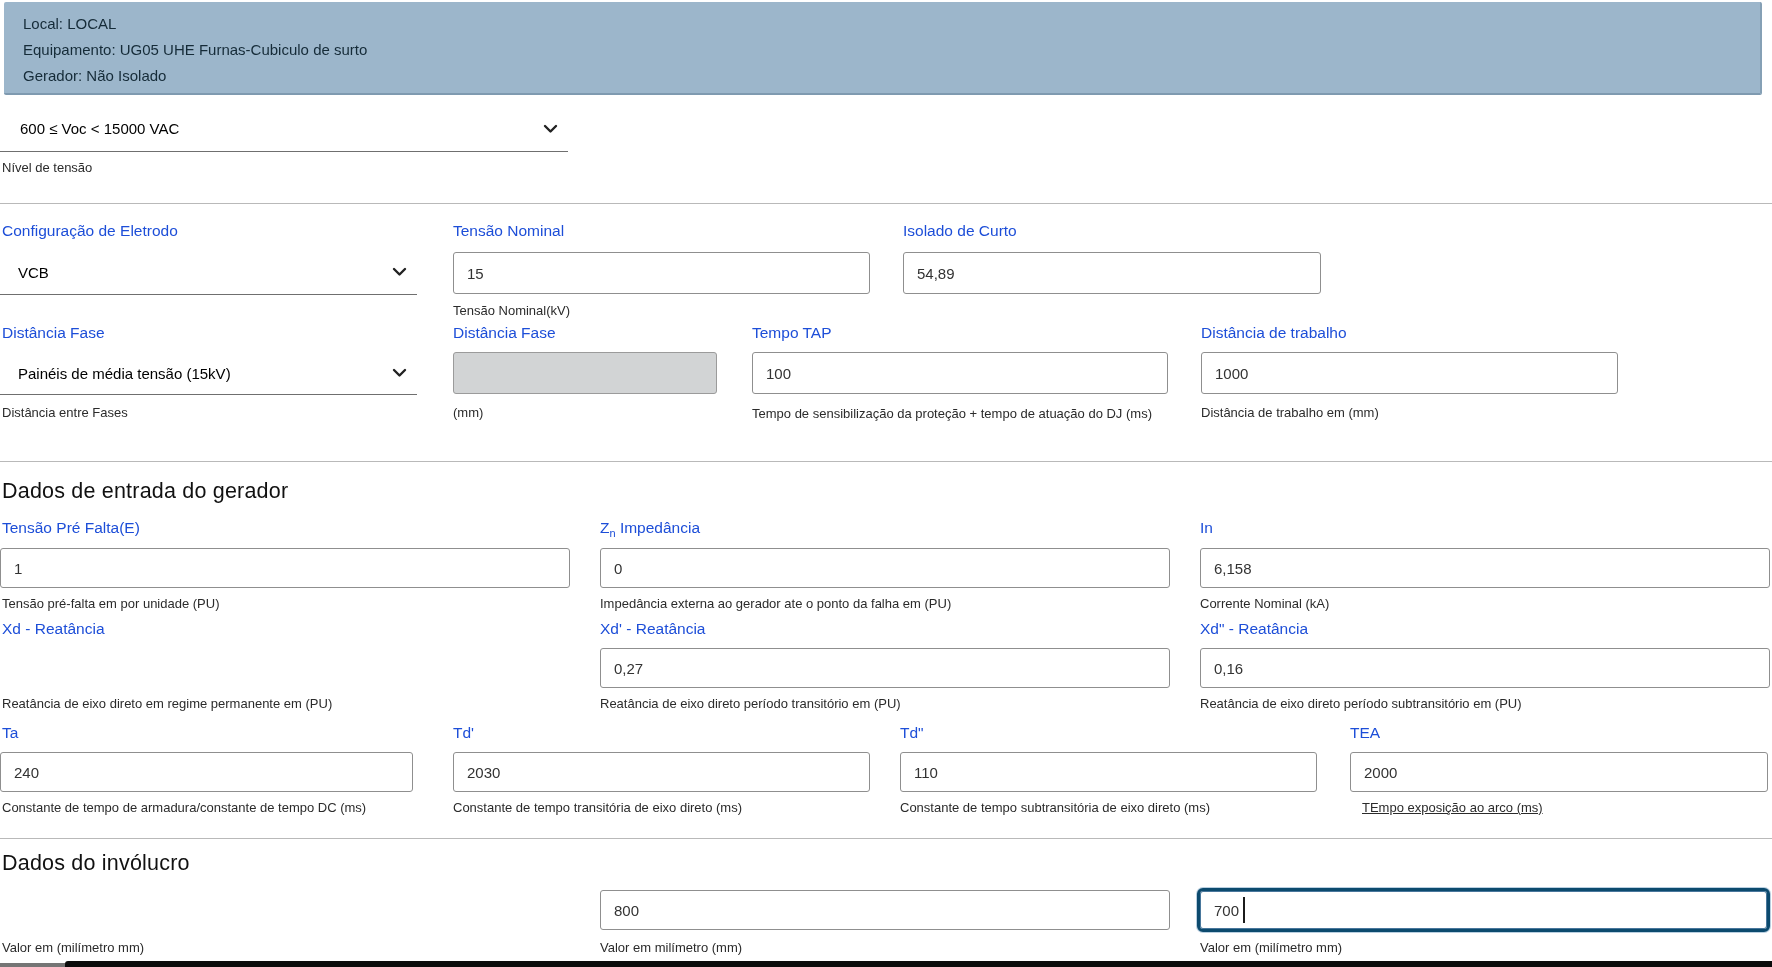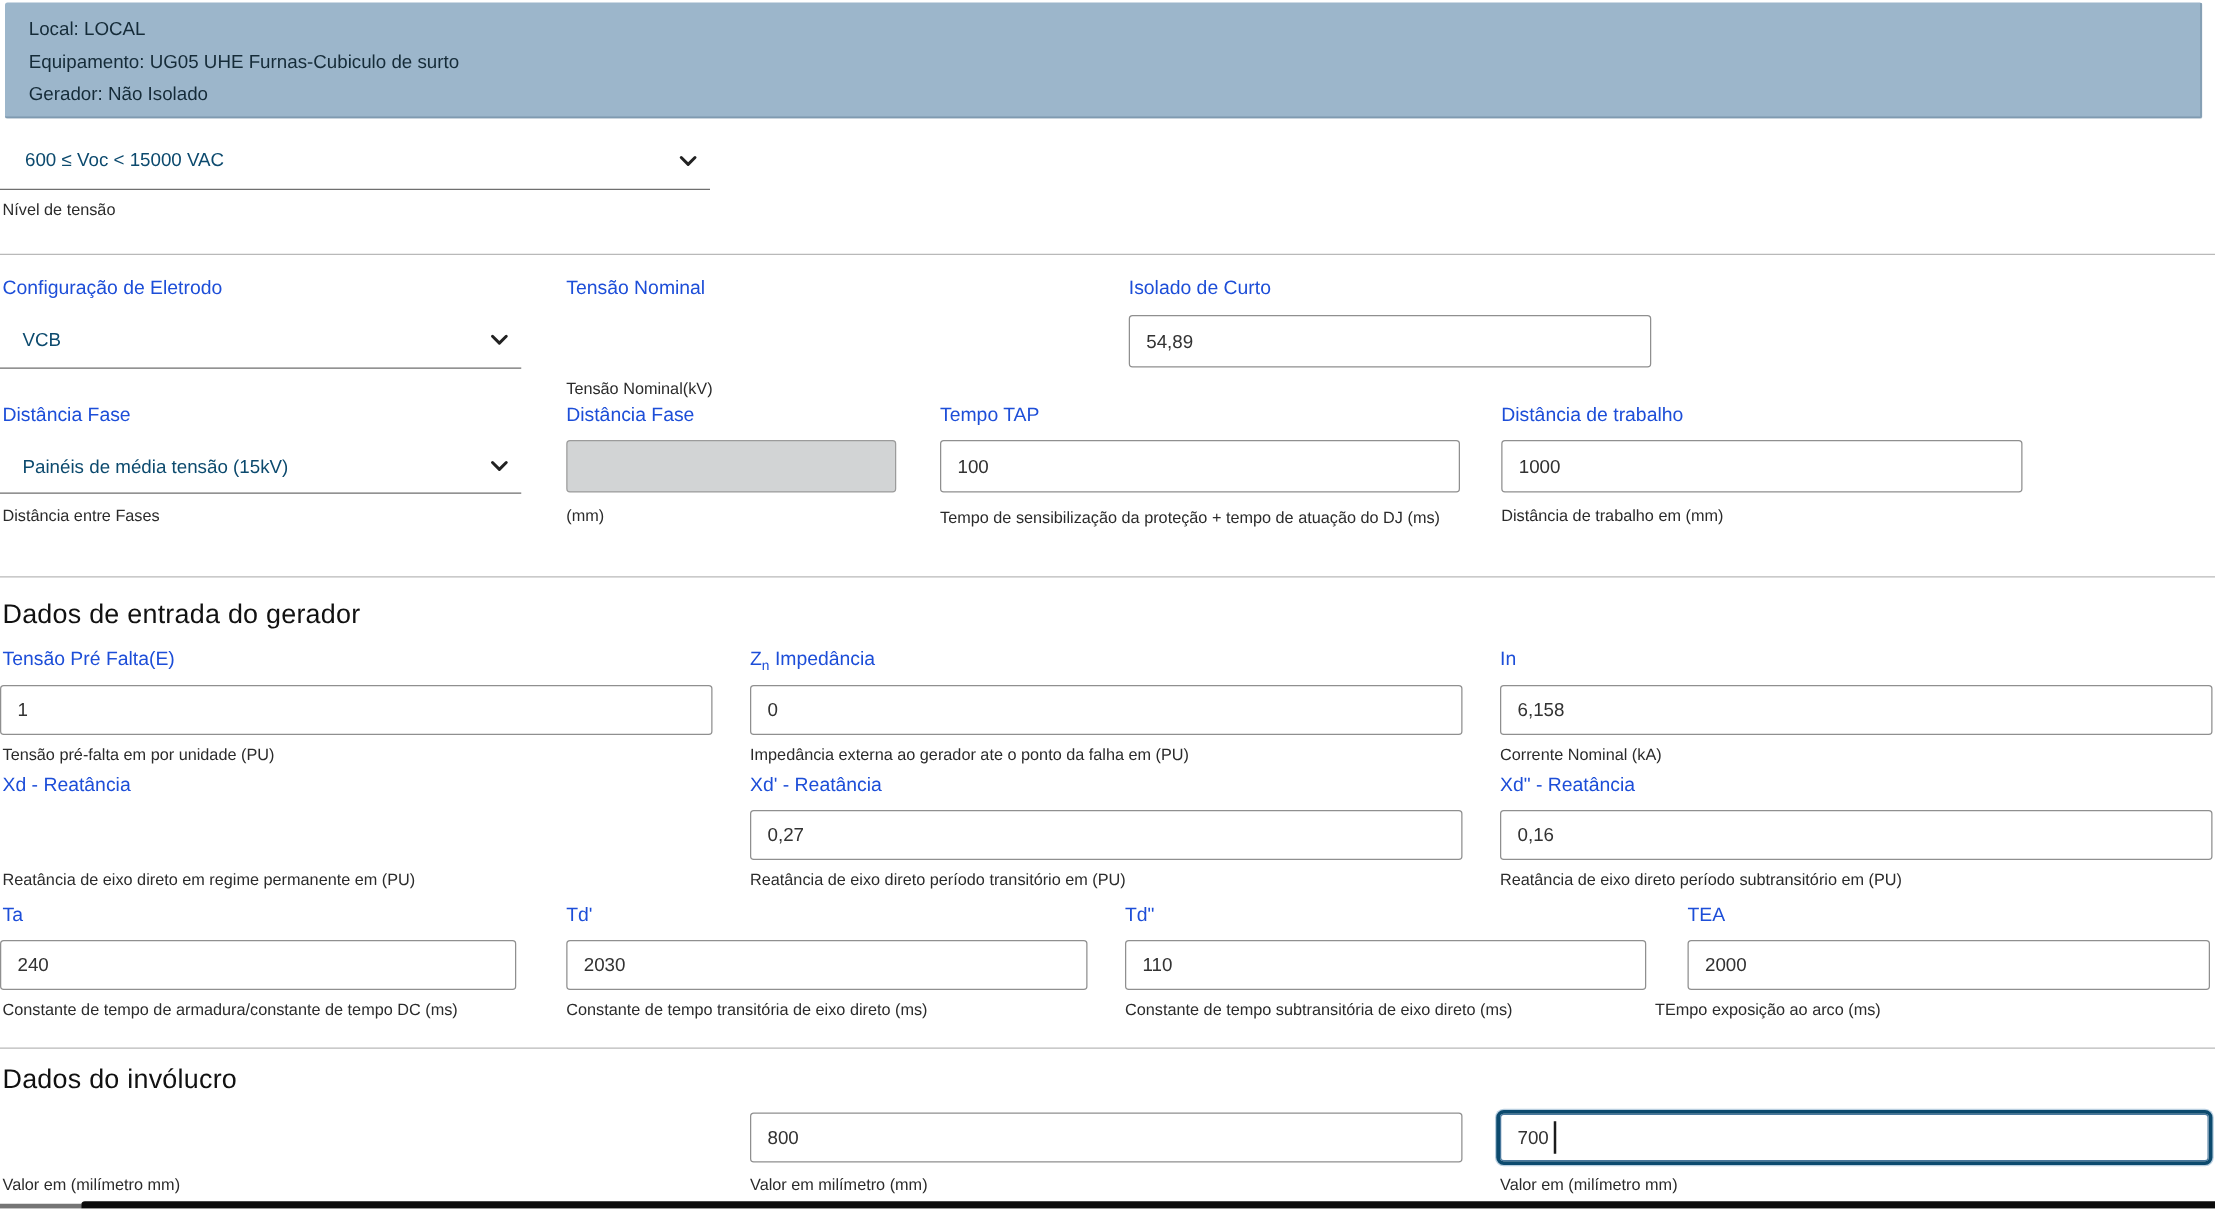--- a/index.html
+++ b/index.html
@@ -18,21 +18,21 @@
   
   .lbl { position:absolute; font-size:15.5px; color:#1d4ed8; white-space:nowrap; }
   .helper { position:absolute; font-size:13px; color:#2b2b2b; white-space:nowrap; }
   .helper.wrap { white-space:normal; line-height:24px; }
   .hr { position:absolute; left:0; width:1772px; height:0; border-top:1px solid #b9b9b9; }
 
   .select {
     position:absolute; border-bottom:1px solid #6f6f6f; background:#fff;
     display:flex; align-items:center; cursor:pointer;
   }
-  .select .sel-text { font-size:15px; color:#0c4a6e; padding-left:18px; flex:1 1 auto; white-space:nowrap; }
+  .select .sel-text { font-size:15px; color:#000000; padding-left:18px; flex:1 1 auto; white-space:nowrap; }
   .select .chev { flex:0 0 auto; margin-right:10px; display:flex; align-items:center; }
 
   input.box {
     position:absolute; border:1px solid #8f8f8f; border-radius:3px; background:#fff;
     font-family:"Liberation Sans","DejaVu Sans",sans-serif; font-size:15px; color:#333;
     padding-left:13px; outline:none;
   }
   input.box:disabled, input.box.disabled { background:#d2d4d5; border-color:#9b9b9b; }
   input.box.focused {
     border:3px solid #0c4a6e; border-radius:6px;
@@ -74,20 +74,21 @@
   <div class="select" style="left:0; top:250px; width:417px; height:45px;">
     <span class="sel-text">VCB</span>
     <span class="chev">
       <svg width="15" height="10" viewBox="0 0 15 10">
           <path d="M2 2 L7.5 7.5 L13 2" stroke="#222" stroke-width="2.4" fill="none" stroke-linecap="round" stroke-linejoin="round"></path>
         </svg>
     </span>
   </div>
 
   <div class="lbl" style="left:453px; top:222px;">Tensão Nominal</div>
+  <input class="box" style="left: 453px; top: 252px; width: 417px; height: 42px;" readonly="" value="15">
   <div class="helper" style="left:453px; top:303px;">Tensão Nominal(kV)</div>
 
   <div class="lbl" style="left:903px; top:222px;">Isolado de Curto</div>
   <input class="box" style="left: 903px; top: 252px; width: 418px; height: 42px;" readonly="" value="54,89">
 
   <div class="lbl" style="left:2px; top:324px;">Distância Fase</div>
   <div class="select" style="left:0; top:352px; width:417px; height:43px;">
     <span class="sel-text">Painéis de média tensão (15kV)</span>
     <span class="chev">
       <svg width="15" height="10" viewBox="0 0 15 10">
@@ -143,21 +144,21 @@
   <div class="lbl" style="left:453px; top:724px;">Td'</div>
   <input class="box" style="left: 453px; top: 752px; width: 417px; height: 40px;" readonly="" value="2030">
   <div class="helper" style="left:453px; top:800px;">Constante de tempo transitória de eixo direto (ms)</div>
 
   <div class="lbl" style="left:900px; top:724px;">Td"</div>
   <input class="box" style="left: 900px; top: 752px; width: 417px; height: 40px;" readonly="" value="110">
   <div class="helper" style="left:900px; top:800px;">Constante de tempo subtransitória de eixo direto (ms)</div>
 
   <div class="lbl" style="left:1350px; top:724px;">TEA</div>
   <input class="box" style="left: 1350px; top: 752px; width: 418px; height: 40px;" readonly="" value="2000">
-  <div class="helper" style="left:1324px; top:800px;">TEmpo exposição ao arco (ms)</div>
+  <div class="helper" style="left:1362px; top:800px;text-decoration:underline;">TEmpo exposição ao arco (ms)</div>
 
   <div class="hr" style="top:838px;"></div>
 
   <div class="section-title" style="left:2px; top:851px;">Dados do invólucro</div>
 
   <div class="helper" style="left:2px; top:940px;">Valor em (milímetro mm)</div>
 
   <input class="box" style="left: 600px; top: 890px; width: 570px; height: 40px;" readonly="" value="800">
   <div class="helper" style="left:600px; top:940px;">Valor em milímetro (mm)</div>
 

